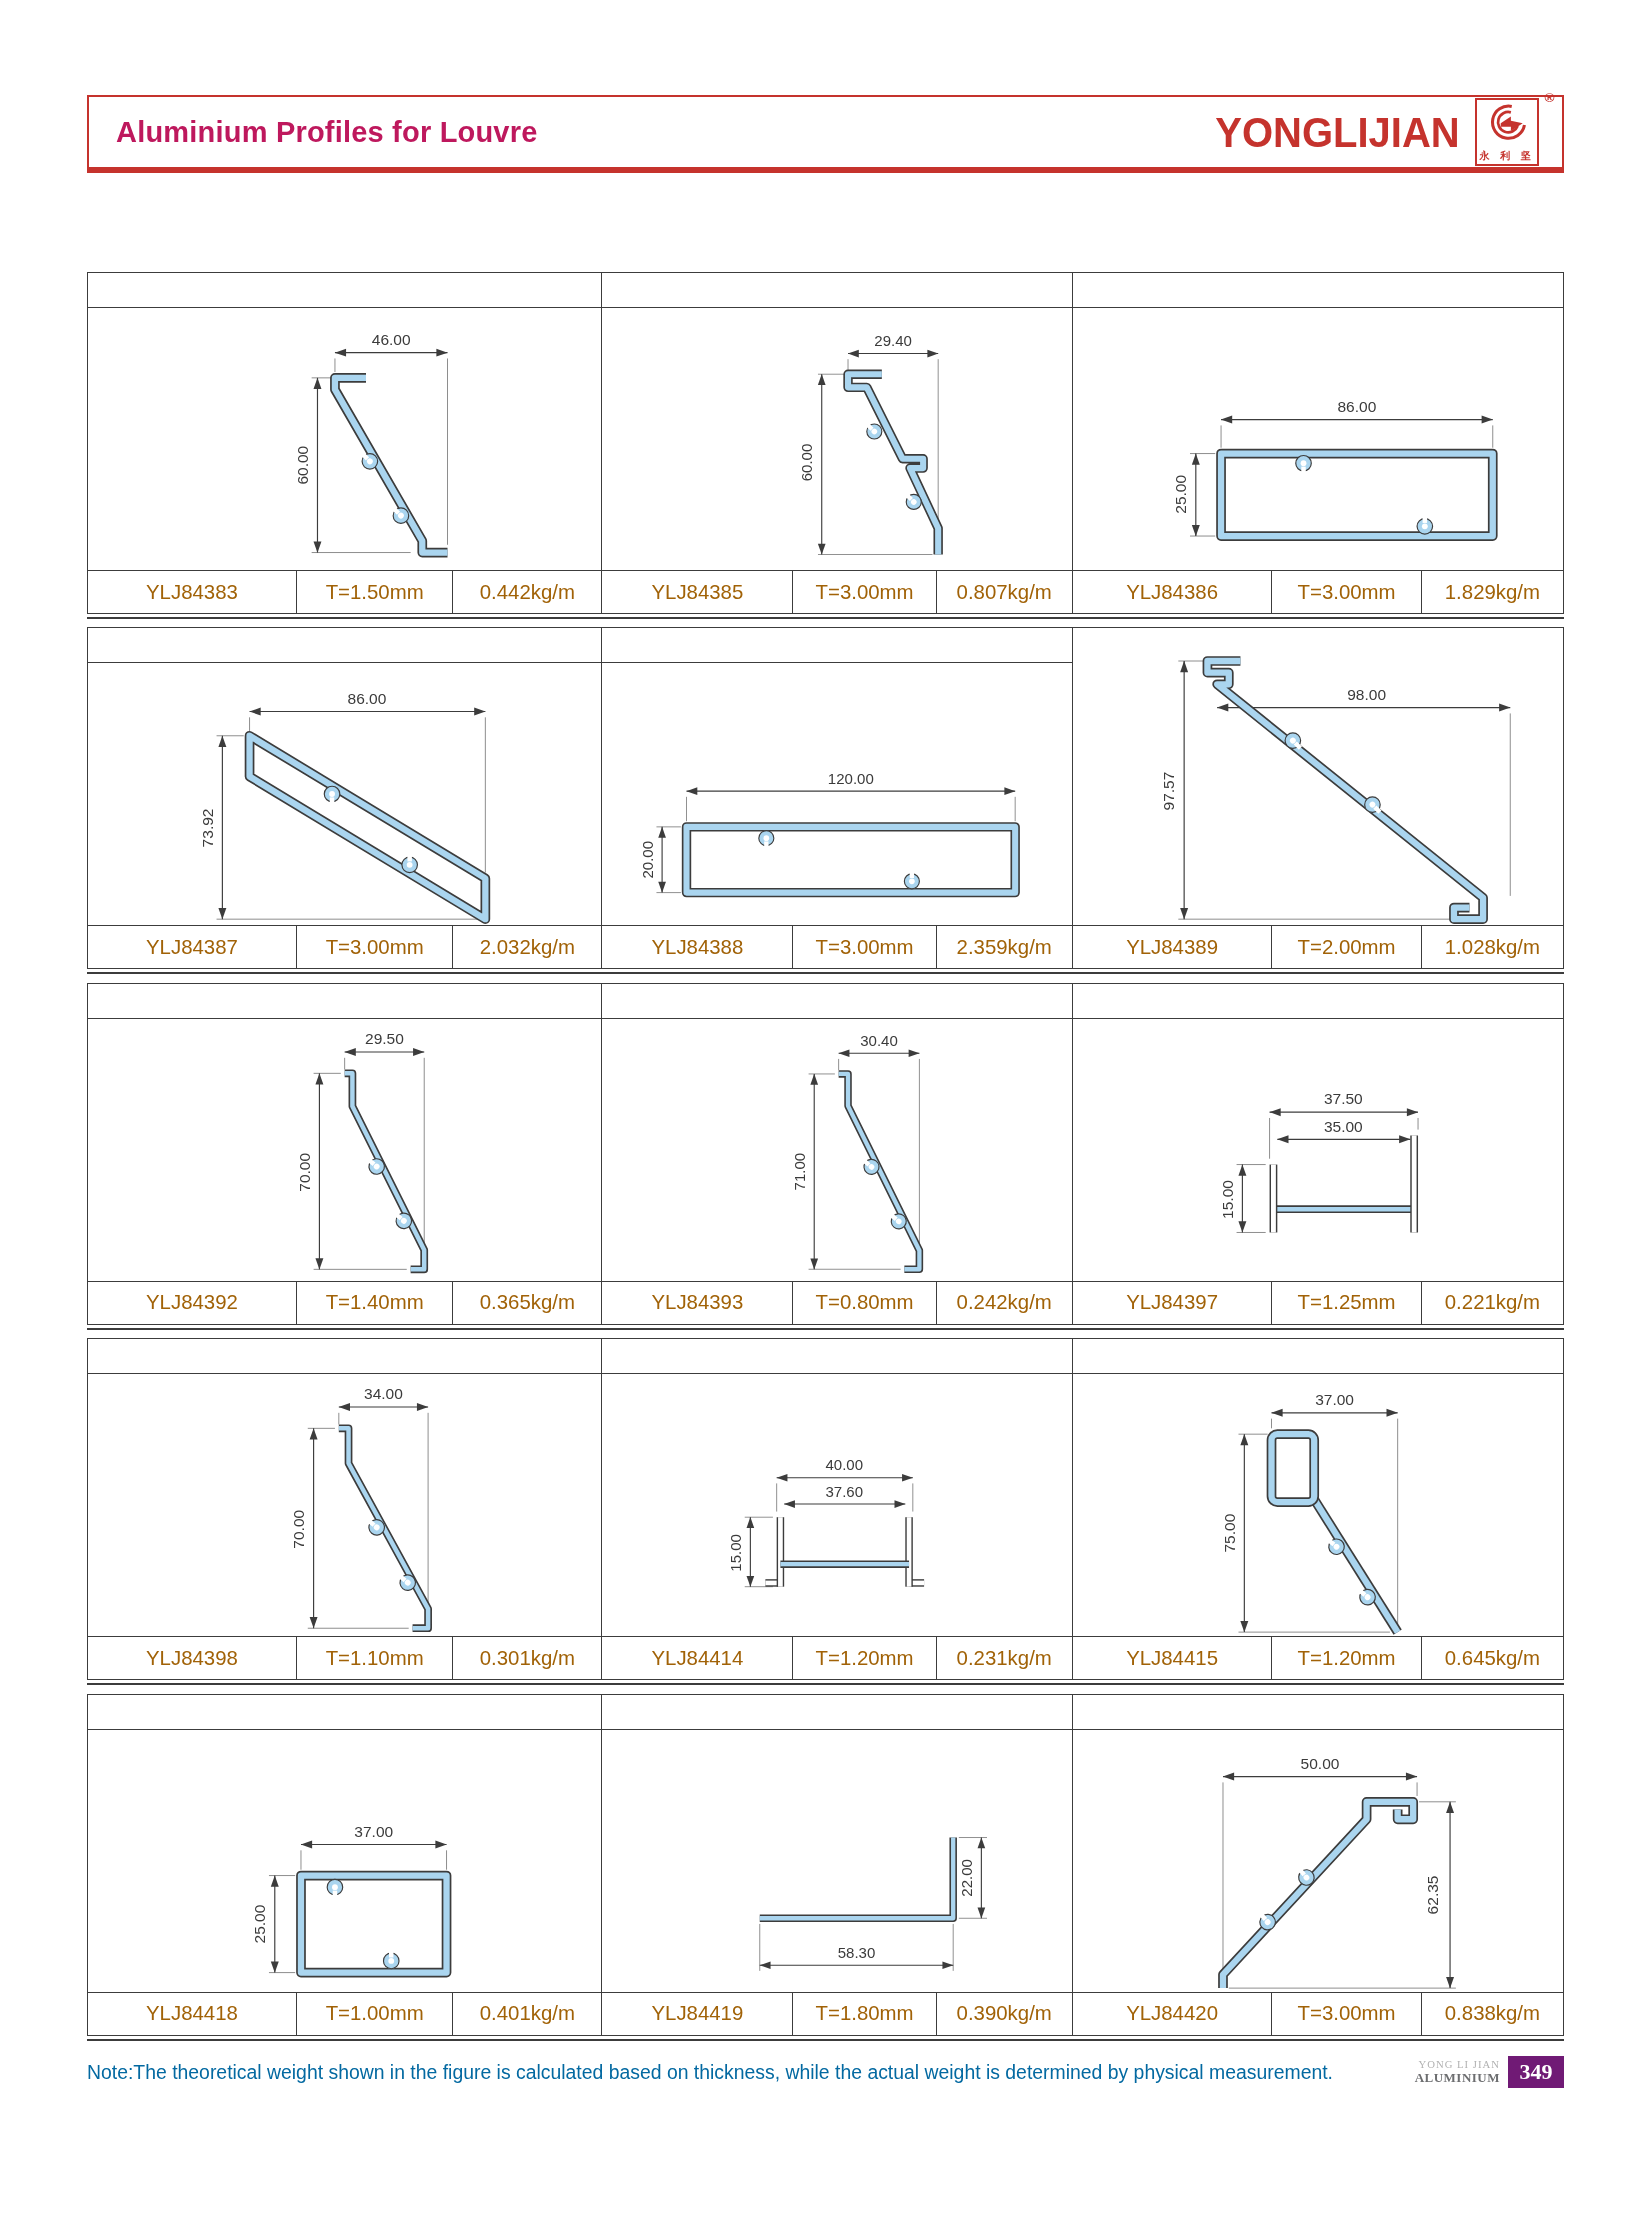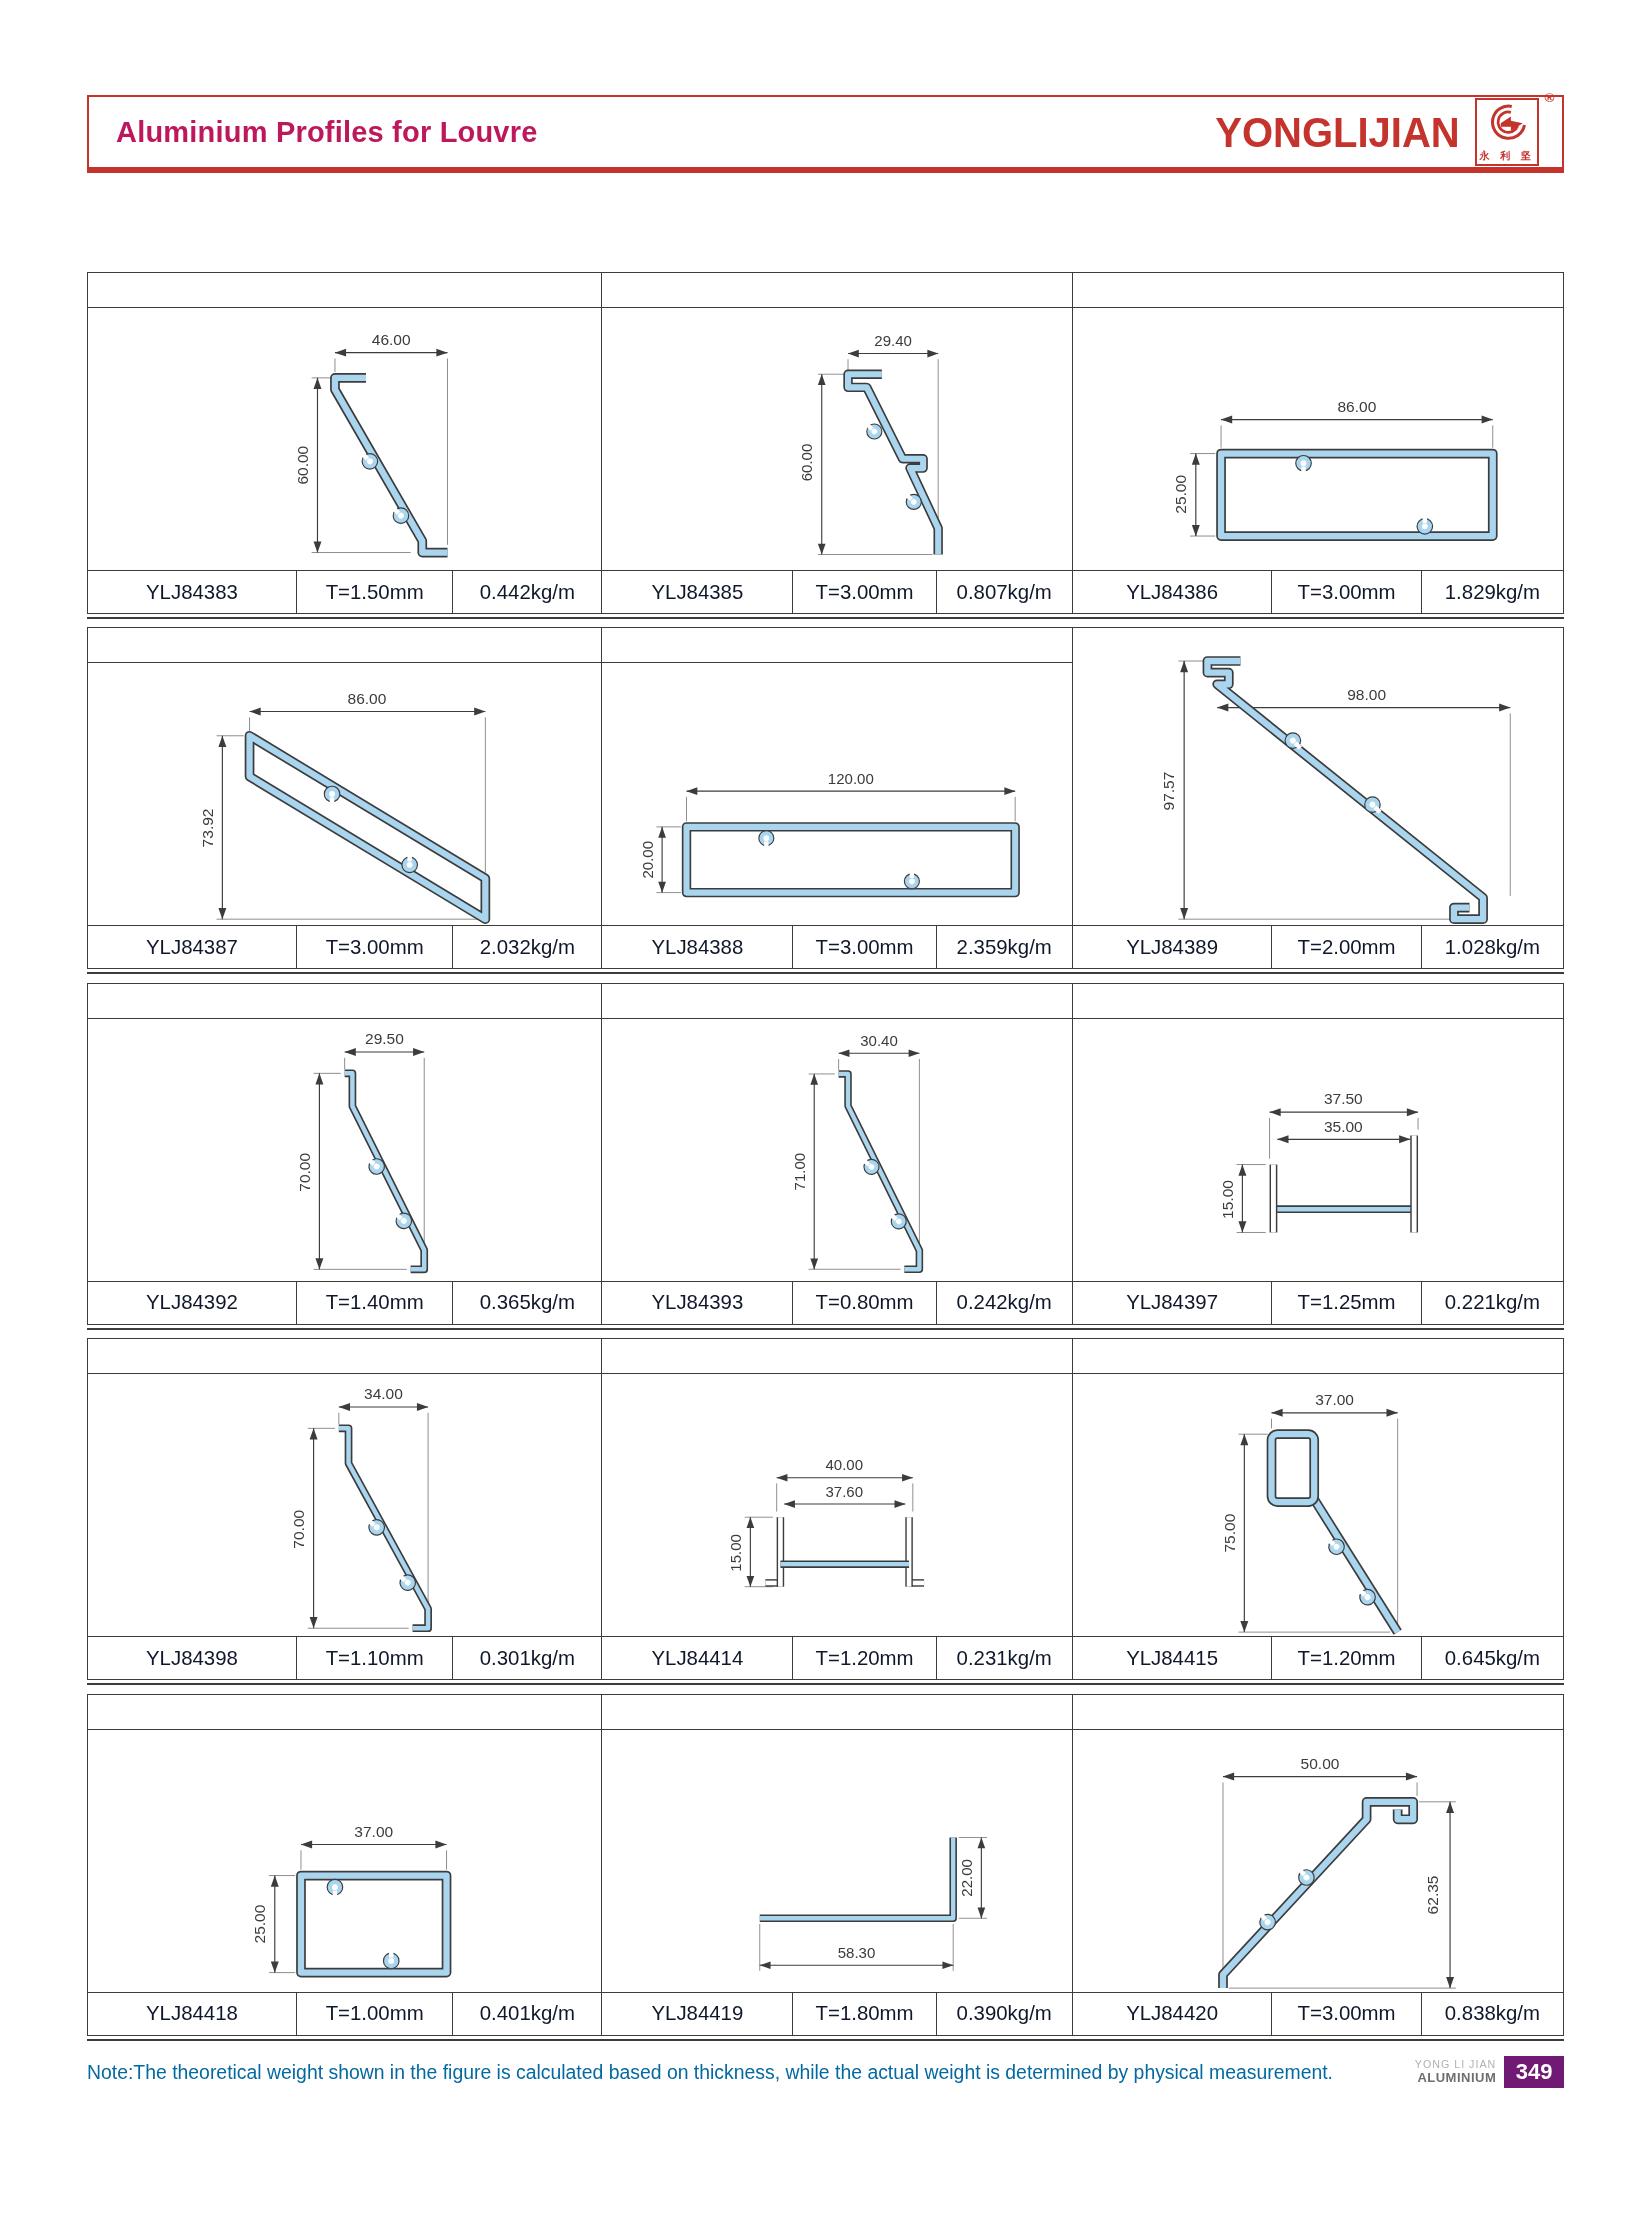--- a/index.html
+++ b/index.html
@@ -16,38 +16,38 @@
   .cn{color:#c5332d;font-size:10px;letter-spacing:3.9px;white-space:nowrap;font-weight:bold;}
   
   .tbl{margin-top:99px;}
   .block{display:grid;grid-template-columns:34.8% 31.9% 33.3%;grid-template-rows:35px 262px 43px;border:1.9px solid #3c3c3c;background:#fff;}
   .blkline{height:1.9px;background:#3c3c3c;margin:2.9px 0 8.7px 0;}
   .strip{grid-row:1;border-bottom:1.9px solid #3c3c3c;}
   .draw{grid-row:2;overflow:hidden;}
   .draw.merge{grid-row:1 / span 2;}
   .c1{grid-column:1;text-align:center;} .c2{grid-column:2;border-left:1.9px solid #3c3c3c;} .c3{grid-column:3;border-left:1.9px solid #3c3c3c;}
   .cap{grid-row:3;border-top:1.9px solid #3c3c3c;display:grid;grid-template-columns:40.5% 30.5% 29%;}
-  .cap>div{display:flex;align-items:center;justify-content:center;font-size:20.4px;color:#0f172a;}
+  .cap>div{display:flex;align-items:center;justify-content:center;font-size:20.4px;color:#a16207;}
   .cap>div+div{border-left:1.9px solid #3c3c3c;}
   .draw svg{width:100%;height:100%;display:block;}
   
   .po{stroke:#3c3c3c;stroke-width:10;fill:none;stroke-linejoin:round;}
   .pi{stroke:#aad5ef;stroke-width:6.5;fill:none;stroke-linejoin:round;}
   .pof{stroke:#3c3c3c;stroke-width:10;fill:#fff;stroke-linejoin:round;}
   .pot{stroke:#3c3c3c;stroke-width:8;fill:none;stroke-linejoin:round;}
   .pit{stroke:#aad5ef;stroke-width:4.6;fill:none;stroke-linejoin:round;}
   .pow{stroke:#3c3c3c;stroke-width:8;fill:none;stroke-linejoin:round;}
   .piw{stroke:#fff;stroke-width:5;fill:none;stroke-linejoin:round;}
   .dm{stroke:#3c3c3c;stroke-width:1.2;}
   .ex{stroke:#8a8a8a;stroke-width:1;}
   .dt{font-family:"Liberation Sans",sans-serif;font-size:16px;fill:#3b3b3b;text-anchor:middle;}
   
   .foot{margin-top:15.5px;display:flex;justify-content:space-between;align-items:center;}
   .note{font-size:19.4px;color:#0369a1;}
-  .fright{display:flex;align-items:center;gap:7.8px;}
+  .fright{display:flex;align-items:center;gap:7.8px;font-family:Liberation Serif, serif;}
   .fbrand{text-align:right;line-height:1.1;}
   .fb1{font-size:10.7px;color:#b1b1b1;letter-spacing:1px;}
   .fb2{font-size:13px;color:#6d6e70;font-weight:bold;letter-spacing:0.5px;}
   .pagebox{background:#701a75;color:#fff;font-weight:bold;font-size:22px;padding:2.9px 11.6px;}
 </style>
 </head>
 <body>
 
 <svg width="0" height="0" style="position:absolute">
   <defs>

